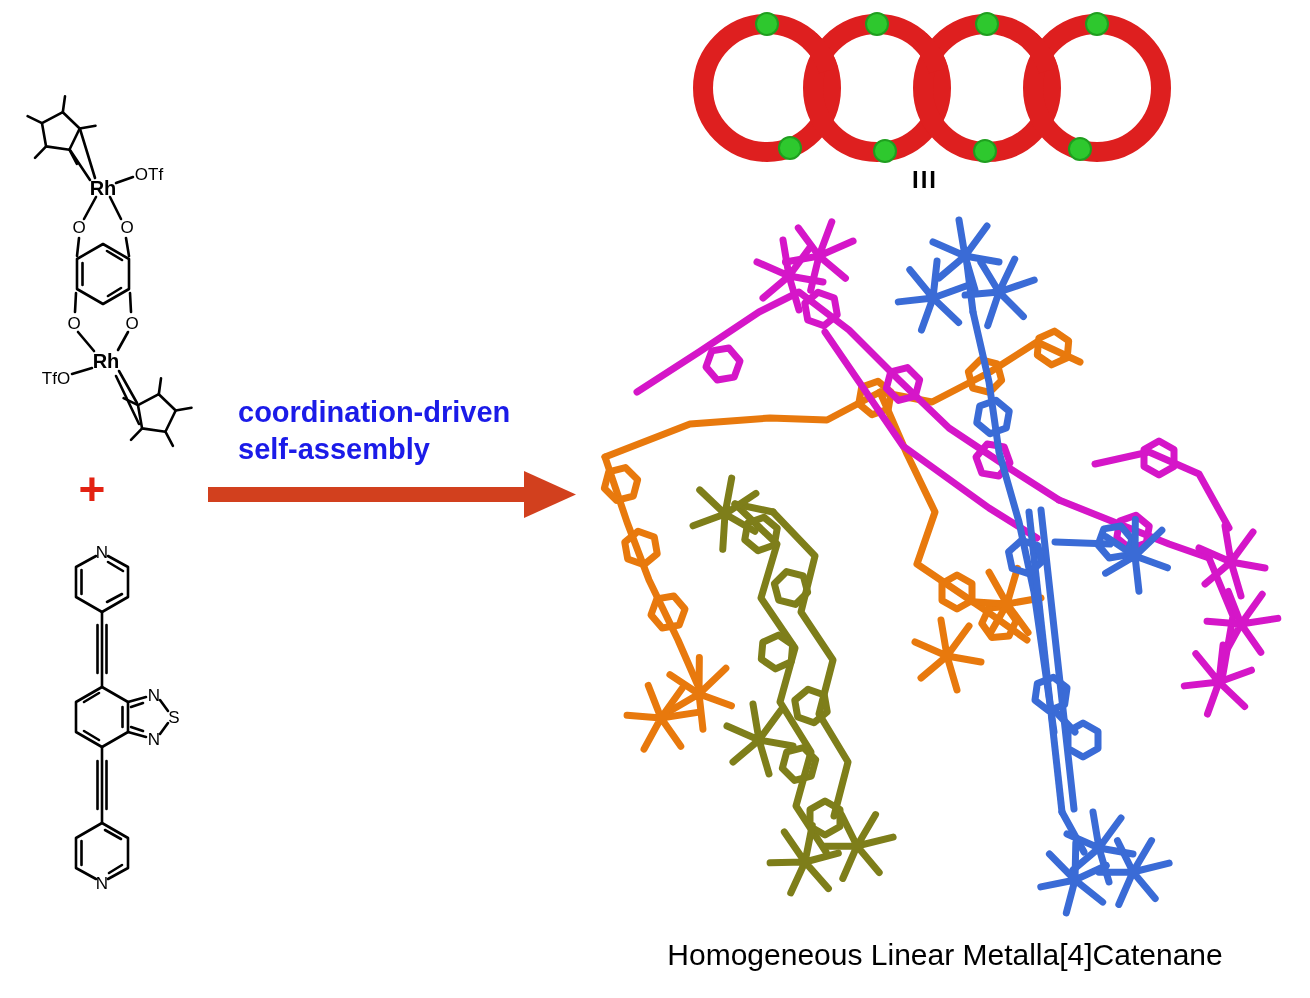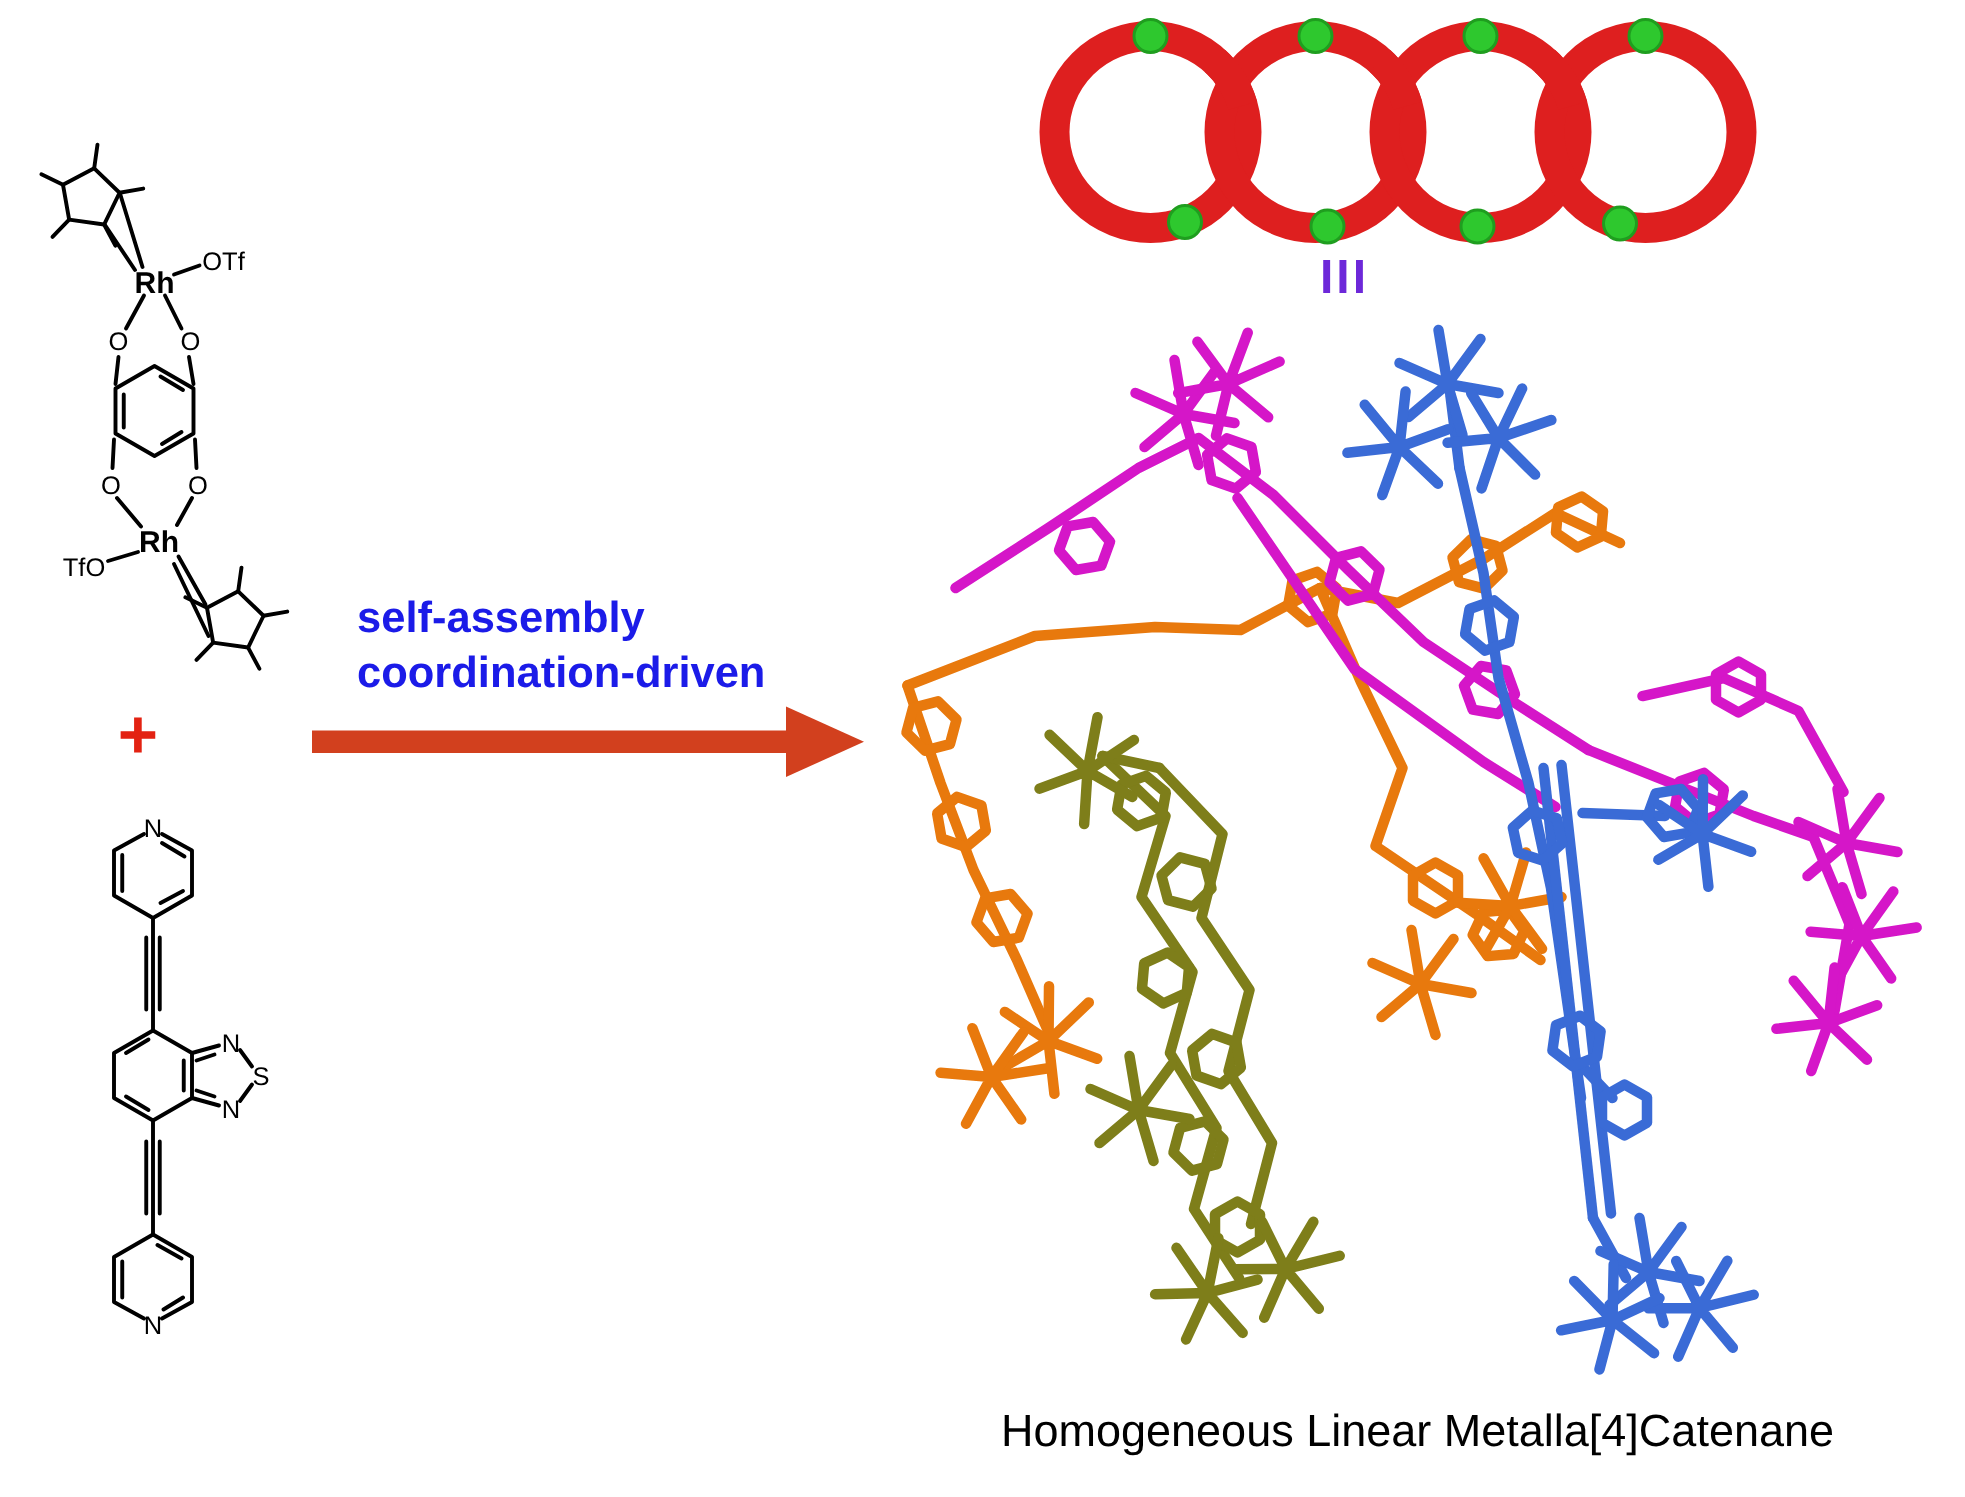--- a/index.html
+++ b/index.html
@@ -1,20 +1,20 @@
 <!DOCTYPE html>
 <html><head>
 <meta charset="utf-8">
 <style>
   html,body{margin:0;padding:0;background:#fff;font-family:"Liberation Sans",sans-serif;}
   #canvas{position:relative;width:1310px;height:998px;background:#fff;overflow:hidden;}
   .abs{position:absolute;}
   .blue-label{color:#1b1be8;font-weight:bold;font-size:29px;line-height:37px;white-space:nowrap;}
   .plus{color:#e32212;font-weight:bold;font-size:46px;text-align:center;width:52px;}
-  .roman{font-weight:bold;font-size:32px;letter-spacing:2px;text-align:left;width:90px;color:#6d28d9;}
+  .roman{font-weight:bold;font-size:24px;letter-spacing:2px;text-align:center;width:90px;color:#000000;}
   .caption{font-weight:normal;font-size:30px;text-align:center;width:720px;color:#000;white-space:nowrap;}
   svg text{font-family:"Liberation Sans",sans-serif;}
 </style>
 </head>
 <body>
 
 <div id="canvas">
 
   <svg class="abs" style="left:8px;top:84px" width="230" height="385" viewBox="0 0 230 385">
     <g stroke="#000" stroke-width="2.6" fill="none" stroke-linecap="round" stroke-linejoin="round">
@@ -67,22 +67,22 @@
     <g fill="#000" text-anchor="middle">
       <text x="82" y="33" font-size="17">N</text>
       <text x="134" y="176" font-size="17">N</text>
       <text x="154" y="198" font-size="17">S</text>
       <text x="134" y="220" font-size="17">N</text>
       <text x="82" y="364" font-size="17">N</text>
     </g>
   </svg>
 
   <div class="abs blue-label" style="left:238px;top:394px">
+    <div>coordination-driven</div>
     <div>self-assembly</div>
-    <div>coordination-driven</div>
   </div>
 
   <svg class="abs" style="left:206px;top:468px" width="372" height="53" viewBox="0 0 372 53">
     <rect x="2" y="19" width="318" height="15" fill="#d2401e"></rect>
     <polygon points="318,3 370,26.5 318,50" fill="#d2401e"></polygon>
   </svg>
 
 
   <svg class="abs" style="left:692px;top:8px" width="490" height="172" viewBox="0 0 490 172">
     <g fill="none" stroke="#de1f1f" stroke-width="20">

